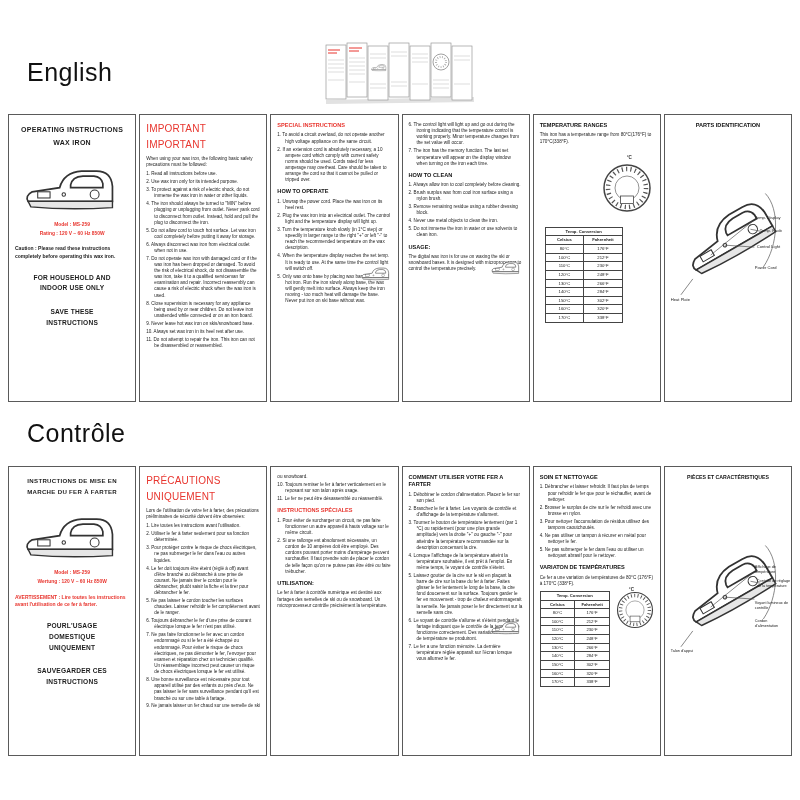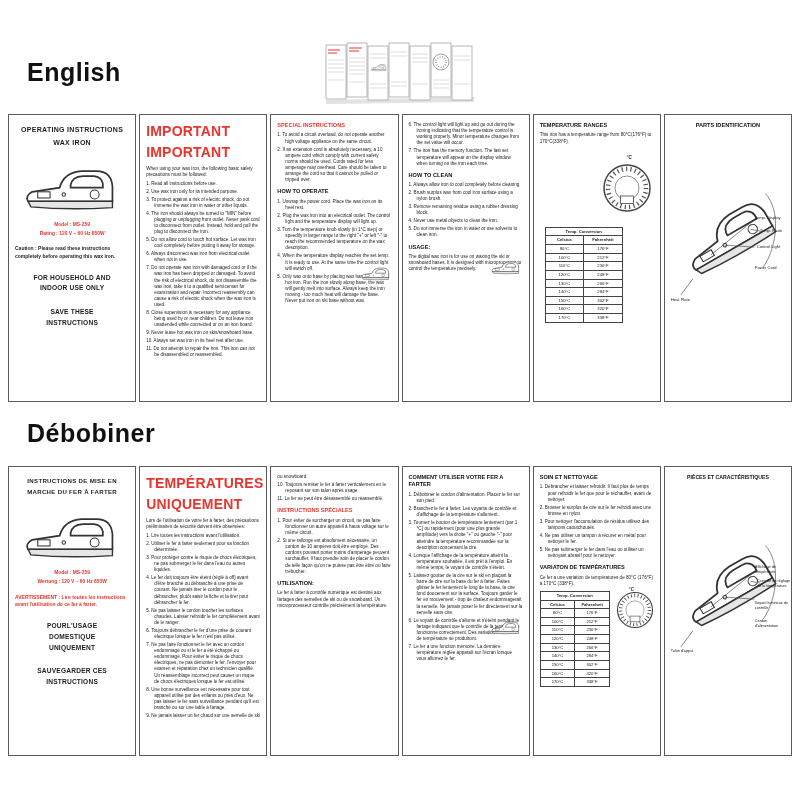--- a/index.html
+++ b/index.html
@@ -1,28 +1,28 @@
 <!DOCTYPE html>
 <html><head>
 <meta charset="utf-8">
 <style>
   html,body{margin:0;padding:0}
   body{width:800px;height:800px;position:relative;background:#ffffff;
        font-family:"Liberation Sans", sans-serif;color:#1c1c1c;overflow:hidden}
-  .lang-heading{position:absolute;left:27px;font-size:25px;font-weight:bold;color:#111;letter-spacing:.5px}
+  .lang-heading{position:absolute;left:27px;font-size:25px;font-weight:normal;color:#111;letter-spacing:.5px}
   #heading-en{top:58px}
   #heading-fr{top:419px}
   .row{position:absolute;left:8px;width:784px;display:flex;gap:3px}
   #row-en{top:114px;height:288px}
   #row-fr{top:466px;height:290px}
   .panel{flex:1 1 0;border:1px solid #5a5a5a;background:#fff;position:relative;
          padding:7px 6px 5px;font-size:4.6px;line-height:1.34;overflow:hidden}
   .center{text-align:center}
   .red{color:#e8352e}
-  .big-title{font-size:14px;font-weight:bold;color:#e8352e;line-height:1.2;margin:1px 0 5px;letter-spacing:.2px}
+  .big-title{font-size:10px;font-weight:normal;color:#e8352e;line-height:1.2;margin:1px 0 5px;letter-spacing:.2px}
   .sec-title{font-size:5.6px;font-weight:bold;margin:5px 0 3px;color:#111}
   .sec-title.red{color:#e8352e}
   .intro{margin-bottom:3px}
   .li{margin-bottom:1.8px;padding-left:8px;text-indent:-8px}
   .cover-title{font-size:7px;font-weight:bold;letter-spacing:.3px}
   .cover-title.fr{font-size:6.1px}
   .iron-fig{display:block;margin:8px auto 4px}
   .model-line{color:#e8352e;font-size:4.9px;margin-top:2.5px;font-weight:bold}
   .caution{font-size:5px;font-weight:bold;margin-top:8px;line-height:1.45;text-align:left}
   .caution.redtxt{color:#e8352e}
@@ -233,42 +233,42 @@
       </g>
     </svg>
     <div class="part-label" style="left:90px;top:100px">Temp. Display</div>
     <div class="part-label" style="left:95px;top:113px">Temp. Knob</div>
     <div class="part-label" style="left:92px;top:129px">Control Light</div>
     <div class="part-label" style="left:90px;top:150px">Power Cord</div>
     <div class="part-label" style="left:6px;top:182px">Heat Plate</div>
   </section>
 </div>
 
-<div class="lang-heading" id="heading-fr">Débobiner</div>
+<div class="lang-heading" id="heading-fr">Contrôle</div>
 
 <div class="row" id="row-fr">
 
   <section class="panel center">
     <div class="cover-title fr" style="margin-top:3px">INSTRUCTIONS DE MISE EN</div>
     <div class="cover-title fr" style="margin-top:3px">MARCHE DU FER À FARTER</div>
     <svg class="iron-fig" width="96" height="62" viewBox="0 0 140 90">
         <use href="#iron-shape"></use>
       </svg>
     <div class="model-line">Model : MS-259</div>
     <div class="model-line">Wertung : 120 V ~ 60 Hz 850W</div>
     <div class="caution redtxt">AVERTISSEMENT : Lire toutes les instructions avant l'utilisation de ce fer à farter.</div>
     <div class="block-caps">POURL'USAGE
 DOMESTIQUE
 UNIQUEMENT</div>
     <div class="block-caps">SAUVEGARDER CES
 INSTRUCTIONS</div>
   </section>
 
   <section class="panel">
-    <div class="big-title">TEMPÉRATURES</div>
+    <div class="big-title">PRÉCAUTIONS</div>
     <div class="big-title" style="margin-top:-1px">UNIQUEMENT</div>
     <div class="intro">Lors de l'utilisation de votre fer à farter, des précautions préliminaires de sécurité doivent être observées:</div>
     <div>
         <div class="li">1.  Lire toutes les instructions avant l'utilisation.</div>
         <div class="li">2.  Utiliser le fer à farter seulement pour sa fonction déterminée.</div>
         <div class="li">3.  Pour protéger contre le risque de chocs électriques, ne pas submerger le fer dans l'eau ou autres liquides.</div>
         <div class="li">4.  Le fer doit toujours être éteint (réglé à off) avant d'être branché ou débranché à une prise de courant. Ne jamais tirer le cordon pour le débrancher, plutôt saisir la fiche et la tirer pour débrancher le fer.</div>
         <div class="li">5.  Ne pas laisser le cordon toucher les surfaces chaudes. Laisser refroidir le fer complètement avant de le ranger.</div>
         <div class="li">6.  Toujours débrancher le fer d'une prise de courant électrique lorsque le fer n'est pas utilisé.</div>
         <div class="li">7.  Ne pas faire fonctionner le fer avec un cordon endommagé ou si le fer a été échappé ou endommagé. Pour éviter le risque de chocs électriques, ne pas démonter le fer, l'envoyer pour examen et réparation chez un technicien qualifié. Un réassemblage incorrect peut causer un risque de chocs électriques lorsque le fer est utilisé.</div>

